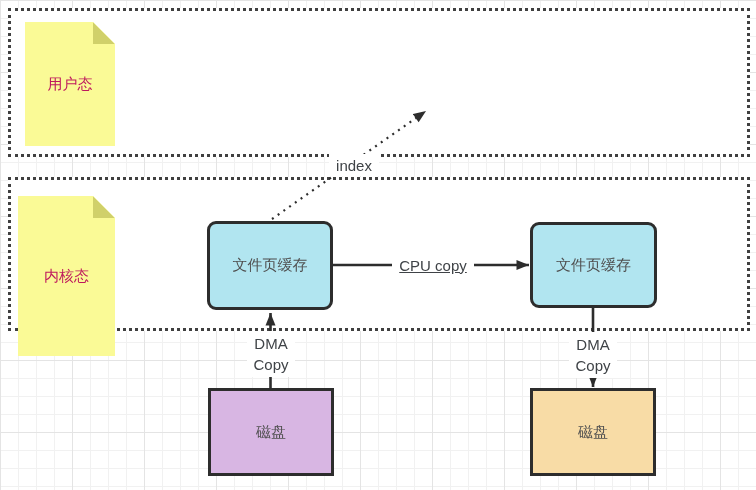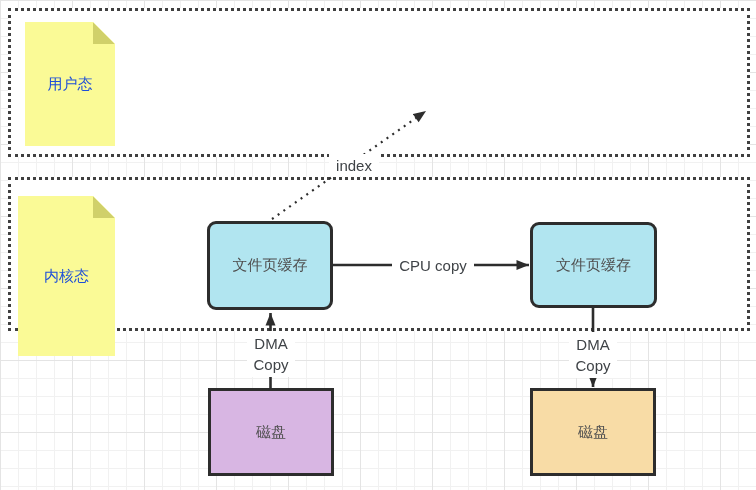--- a/index.html
+++ b/index.html
@@ -21,21 +21,21 @@
   }
   .region{
     position:absolute;left:8px;width:742px;box-sizing:border-box;
     background:#ffffff;border:3px dotted #404040;
   }
   .region.user{top:8px;height:149px;}
   .region.kernel{top:177px;height:154px;}
 
   .note{
     position:absolute;display:flex;align-items:center;justify-content:center;
-    background:#fafa96;color:#1d4ed8;font-size:15px;
+    background:#fafa96;color:#be185d;font-size:15px;
     clip-path:polygon(0 0,calc(100% - 22px) 0,100% 22px,100% 100%,0 100%);
   }
   .note .fold{
     position:absolute;top:0;right:0;width:22px;height:22px;
     background:#d0d06a;
     clip-path:polygon(0 0,100% 100%,0 100%);
   }
   .note.user{left:25px;top:22px;width:90px;height:124px;}
   .note.kernel{left:18px;top:196px;width:97px;height:160px;}
 
@@ -52,21 +52,21 @@
   .node.disk-right{left:530px;top:388px;width:126px;height:88px;}
 
   svg.wires{position:absolute;inset:0;width:756px;height:490px;pointer-events:none;}
 
   .edge-label{
     position:absolute;background:#ffffff;color:#3f4347;
     font-size:15px;text-align:center;line-height:21px;
     display:flex;flex-direction:column;align-items:center;justify-content:center;
   }
   .edge-label.index{left:329px;top:154px;width:50px;height:22px;}
-  .edge-label.cpu{left:392px;top:252px;width:82px;height:26px;}
+  .edge-label.cpu{left:392px;top:252px;width:82px;height:26px;text-decoration:underline;}
   .edge-label.dma-left{left:247px;top:331px;width:48px;height:46px;}
   .edge-label.dma-right{left:569px;top:332px;width:48px;height:46px;}
 </style>
 </head>
 <body>
 
 <div class="canvas">
 
   <div class="region user" style="border-color: rgb(64, 64, 64);"></div>
   <div class="region kernel" style="border-color: rgb(64, 64, 64);"></div>

